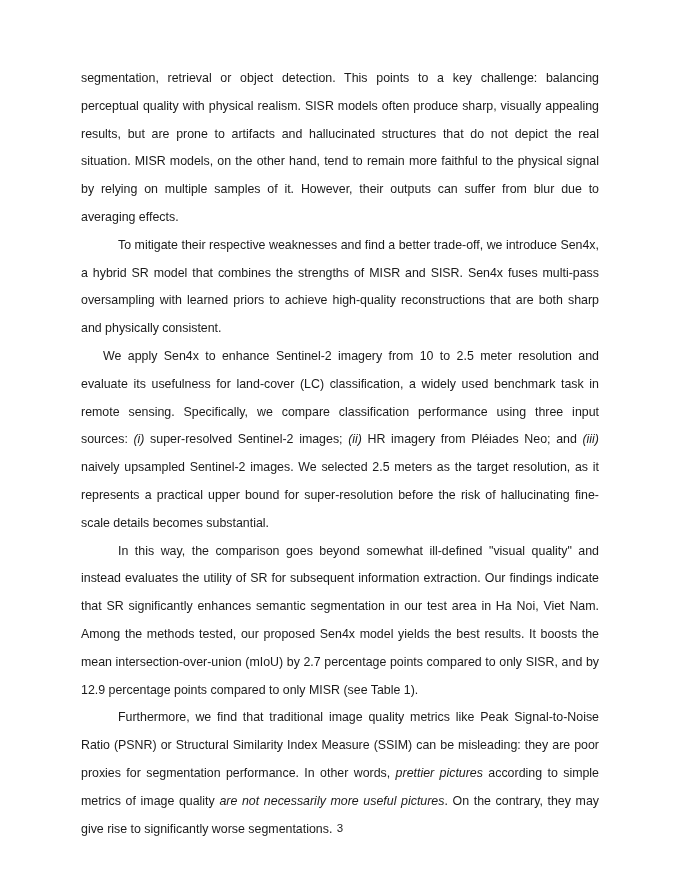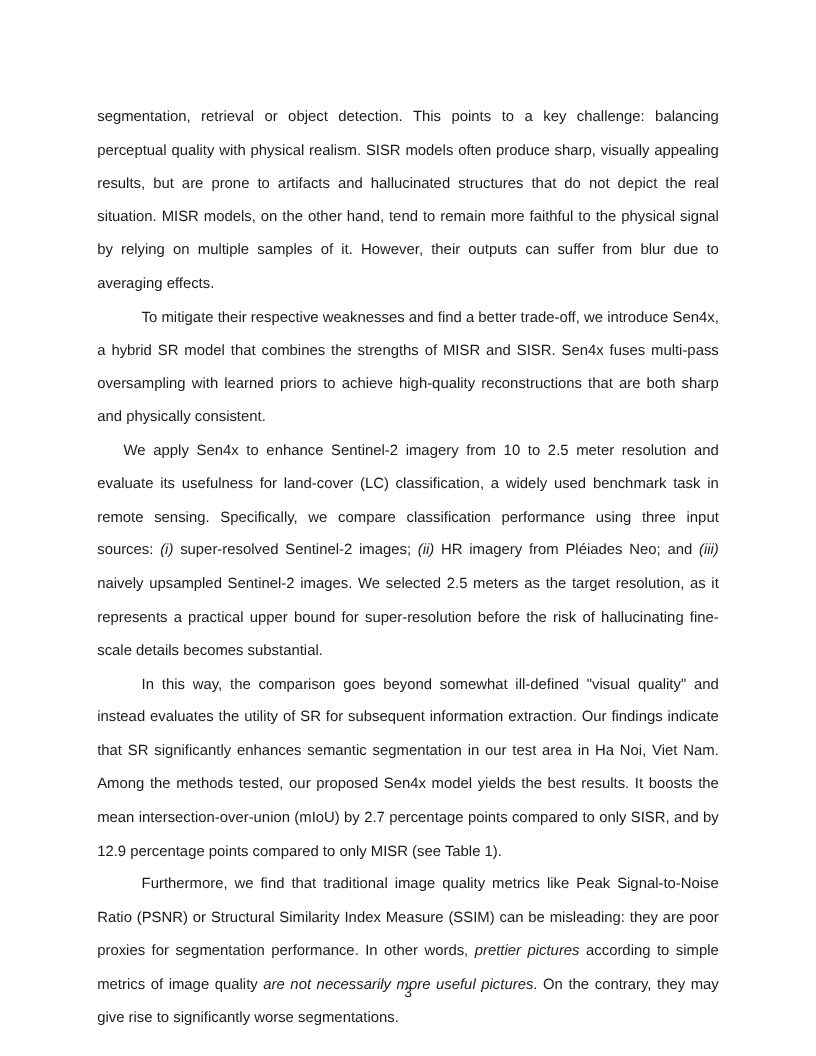--- a/index.html
+++ b/index.html
@@ -15,21 +15,21 @@
     height: 880px;
     background: #ffffff;
     overflow: hidden;
     font-family: "Liberation Sans", sans-serif;
     -webkit-font-smoothing: antialiased;
   }
 
   .content {
     position: absolute;
     left: 81px;
-    top: 84px;
+    top: 65px;
     width: 518px;
   }
 
   .para {
     margin: 0;
     font-family: "Liberation Sans", sans-serif;
     font-size: 12.4px;
     line-height: 27.8px;
     color: #1a1a1a;
     text-align: justify;

